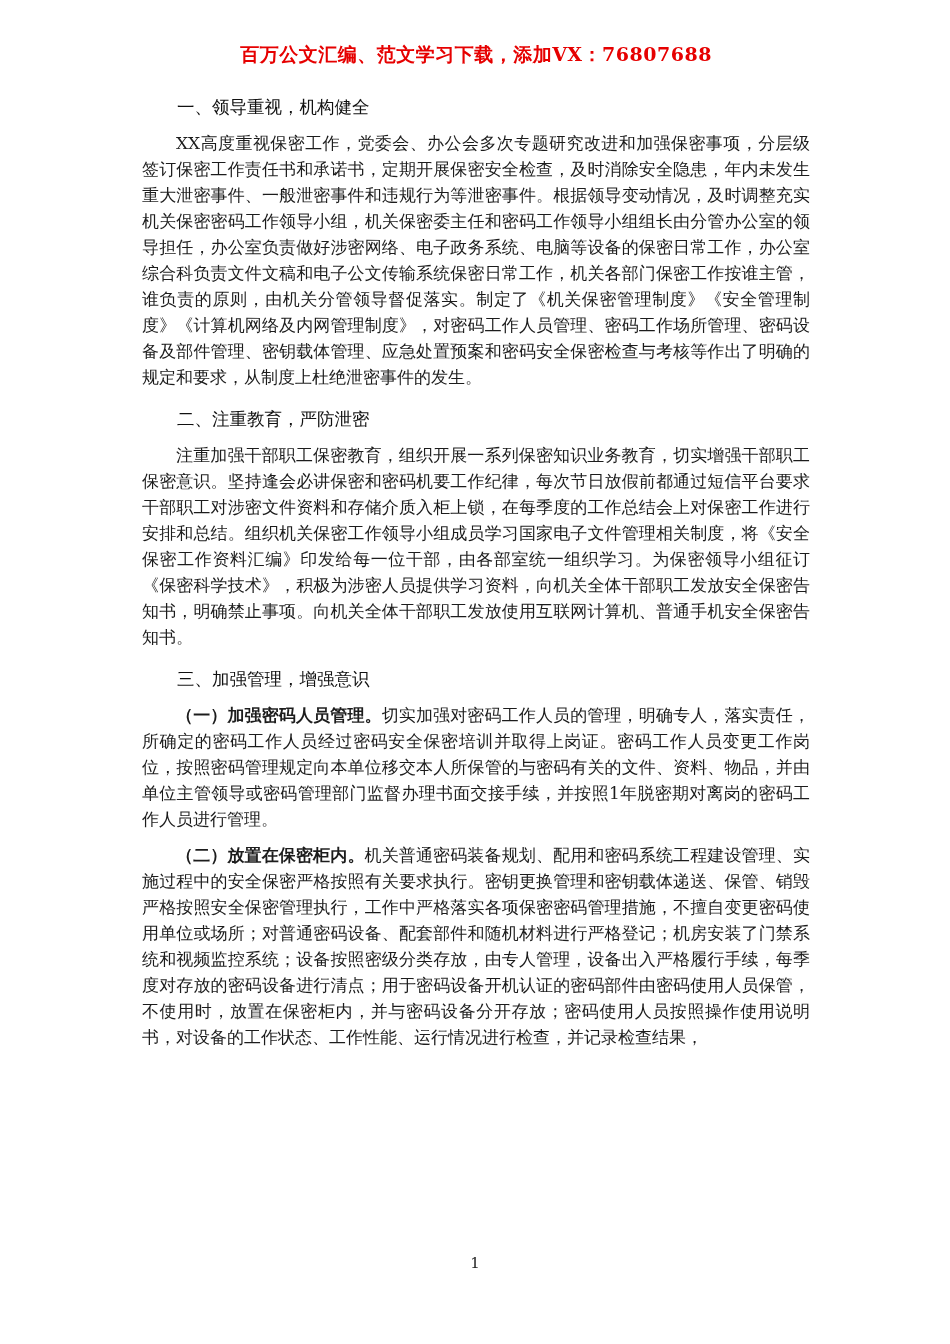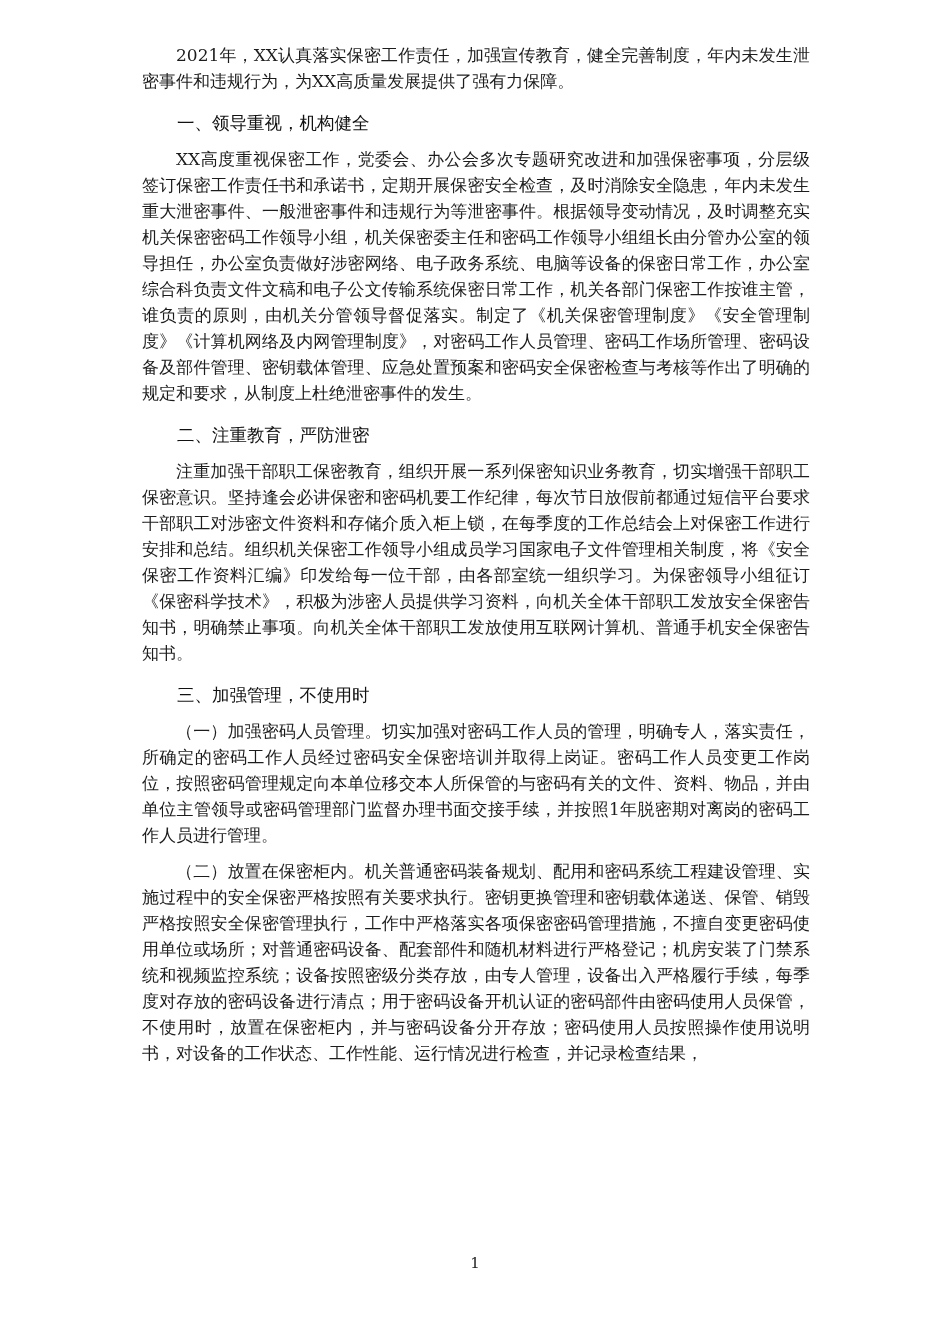--- a/index.html
+++ b/index.html
@@ -36,49 +36,49 @@
   }
   .heading {
     font-size: 17.5px;
     line-height: 26px;
     font-weight: normal;
     text-indent: 2em;
     margin: 16px 0 10px 0;
     color: #111111;
   }
   .lead {
-    font-weight: normal;
+    font-weight: bold;
   }
   .page-number {
     position: absolute;
     bottom: 72px;
     left: 0;
     width: 100%;
     text-align: center;
     font-size: 15px;
     color: #222222;
   }
 </style>
 </head>
 <body>
 
 <div class="page">
 
+  <div class="promo">百万公文汇编、范文学习下载，添加VX：76807688</div>
 
-  <p class="para">2021年，XX认真落实保密工作责任，加强宣传教育，健全完善制度，年内未发生泄密事件和违规行为，为XX高质量发展提供了强有力保障。</p>
 
   <h2 class="heading">一、领导重视，机构健全</h2>
 
   <p class="para">XX高度重视保密工作，党委会、办公会多次专题研究改进和加强保密事项，分层级签订保密工作责任书和承诺书，定期开展保密安全检查，及时消除安全隐患，年内未发生重大泄密事件、一般泄密事件和违规行为等泄密事件。根据领导变动情况，及时调整充实机关保密密码工作领导小组，机关保密委主任和密码工作领导小组组长由分管办公室的领导担任，办公室负责做好涉密网络、电子政务系统、电脑等设备的保密日常工作，办公室综合科负责文件文稿和电子公文传输系统保密日常工作，机关各部门保密工作按谁主管，谁负责的原则，由机关分管领导督促落实。制定了《机关保密管理制度》《安全管理制度》《计算机网络及内网管理制度》，对密码工作人员管理、密码工作场所管理、密码设备及部件管理、密钥载体管理、应急处置预案和密码安全保密检查与考核等作出了明确的规定和要求，从制度上杜绝泄密事件的发生。</p>
 
   <h2 class="heading">二、注重教育，严防泄密</h2>
 
   <p class="para">注重加强干部职工保密教育，组织开展一系列保密知识业务教育，切实增强干部职工保密意识。坚持逢会必讲保密和密码机要工作纪律，每次节日放假前都通过短信平台要求干部职工对涉密文件资料和存储介质入柜上锁，在每季度的工作总结会上对保密工作进行安排和总结。组织机关保密工作领导小组成员学习国家电子文件管理相关制度，将《安全保密工作资料汇编》印发给每一位干部，由各部室统一组织学习。为保密领导小组征订《保密科学技术》，积极为涉密人员提供学习资料，向机关全体干部职工发放安全保密告知书，明确禁止事项。向机关全体干部职工发放使用互联网计算机、普通手机安全保密告知书。</p>
 
-  <h2 class="heading">三、加强管理，不使用时</h2>
+  <h2 class="heading">三、加强管理，增强意识</h2>
 
   <p class="para"><span class="lead">（一）加强密码人员管理。</span><span>切实加强对密码工作人员的管理，明确专人，落实责任，所确定的密码工作人员经过密码安全保密培训并取得上岗证。密码工作人员变更工作岗位，按照密码管理规定向本单位移交本人所保管的与密码有关的文件、资料、物品，并由单位主管领导或密码管理部门监督办理书面交接手续，并按照1年脱密期对离岗的密码工作人员进行管理。</span></p>
 
   <p class="para"><span class="lead">（二）放置在保密柜内。</span><span>机关普通密码装备规划、配用和密码系统工程建设管理、实施过程中的安全保密严格按照有关要求执行。密钥更换管理和密钥载体递送、保管、销毁严格按照安全保密管理执行，工作中严格落实各项保密密码管理措施，不擅自变更密码使用单位或场所；对普通密码设备、配套部件和随机材料进行严格登记；机房安装了门禁系统和视频监控系统；设备按照密级分类存放，由专人管理，设备出入严格履行手续，每季度对存放的密码设备进行清点；用于密码设备开机认证的密码部件由密码使用人员保管，不使用时，放置在保密柜内，并与密码设备分开存放；密码使用人员按照操作使用说明书，对设备的工作状态、工作性能、运行情况进行检查，并记录检查结果，</span></p>
 
   <div class="page-number">1</div>
 
 </div>
 
 </body></html>

